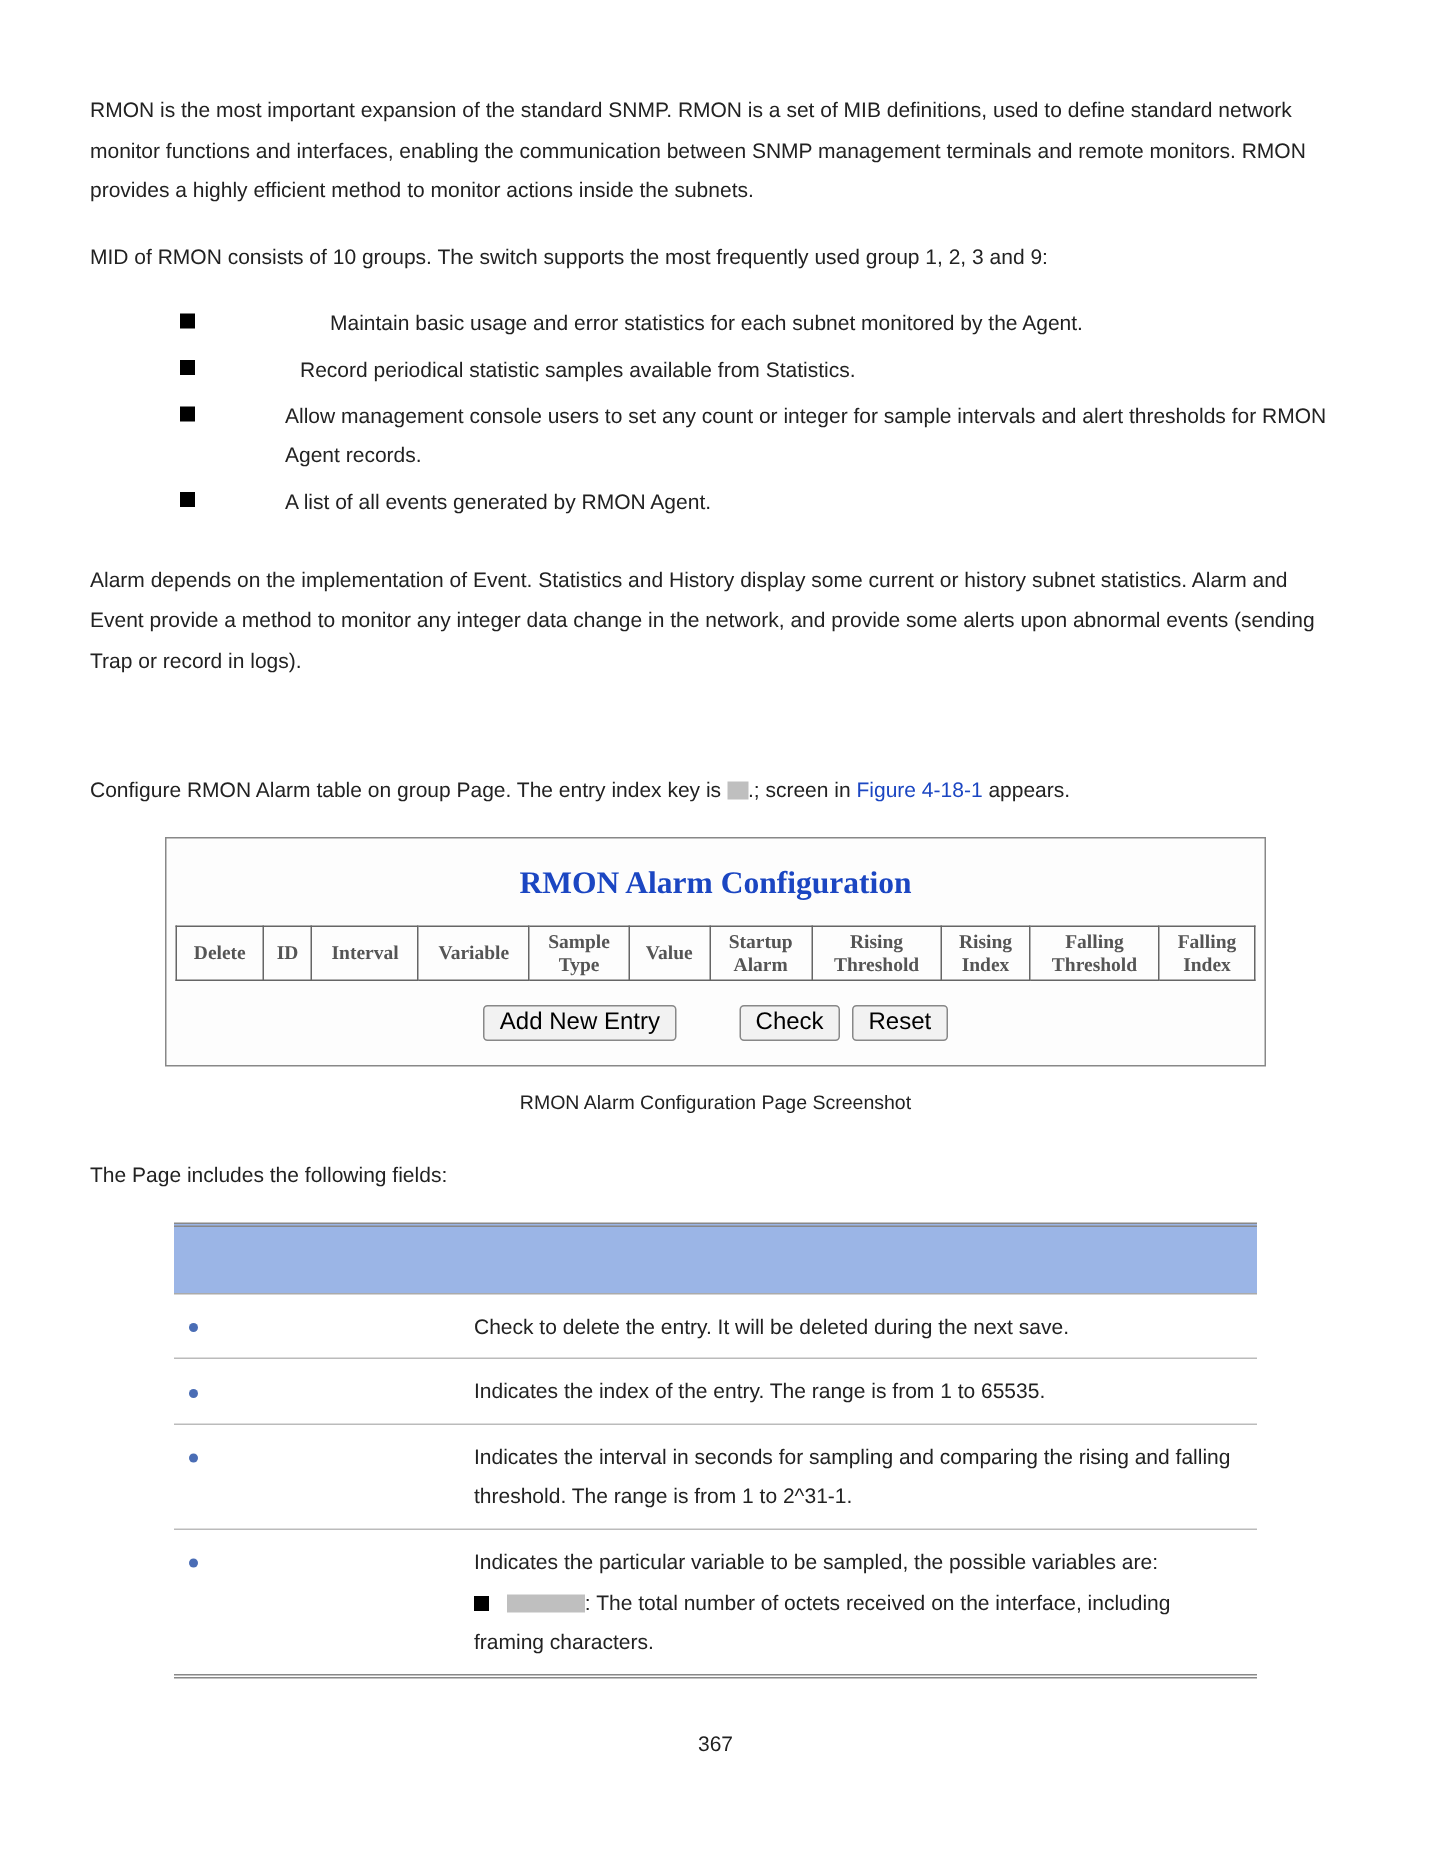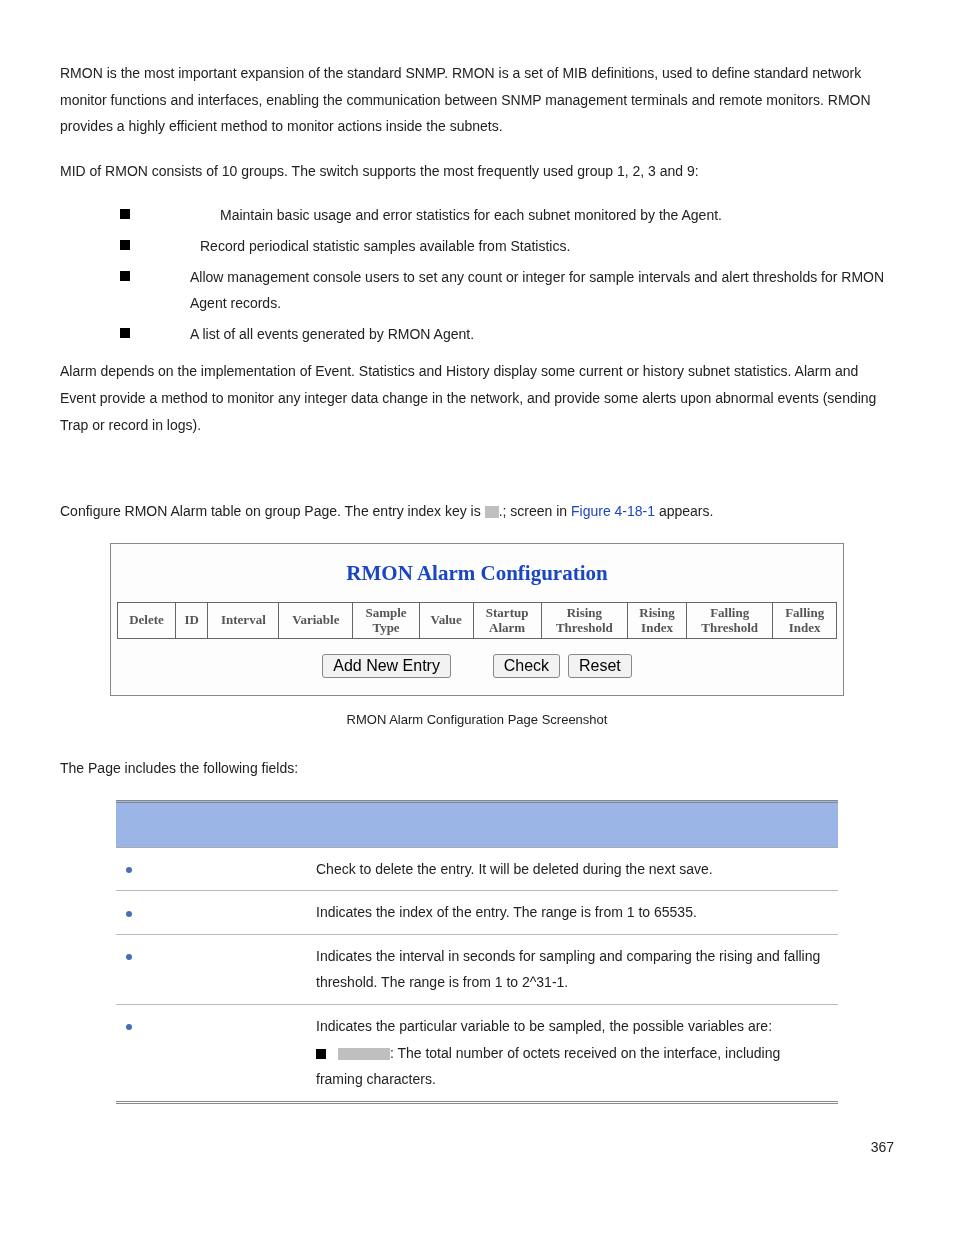--- a/index.html
+++ b/index.html
@@ -6,21 +6,21 @@
     font-family: Arial, Helvetica, sans-serif;
     font-size: 14px;
     color: #222;
     margin: 0;
     padding: 60px 60px 30px 60px;
     width: 954px;
     box-sizing: border-box;
     line-height: 1.9;
   }
   p { margin: 0 0 18px 0; }
-  .bullet-list { margin: 0 0 11px 0; padding-left: 60px; }
+  .bullet-list { margin: 0 0 26px 0; padding-left: 60px; }
   .bullet-row { display:flex; margin-bottom:4px; }
   .bullet-sq { width:10px; height:10px; background:#000; flex:0 0 auto; margin-top:7px; }
   .bullet-text { margin-left:90px; }
   .bullet-text.t2 { margin-left:70px; }
   .bullet-text.t3 { margin-left:60px; }
 
   .screenshot-box {
     border:1px solid #888;
     background:#fdfdfd;
     margin:0 50px 12px 50px;
@@ -74,21 +74,21 @@
     padding:8px 10px;
     vertical-align:top;
     font-size:14px;
     line-height:1.9;
   }
   .fields-table col.c1 { width:190px; }
   .obj-bullet { width:6px; height:6px; background:#4a6db5; border-radius:50%; display:inline-block; vertical-align:middle; margin-right:8px; }
   .inner-sq { width:10px; height:10px; background:#000; display:inline-block; vertical-align:middle; margin-right:8px; }
   .grey-badge { background:#bfbfbf; display:inline-block; height:12px; vertical-align:middle; }
   .link { color:#1b46c2; }
-  .pagenum { text-align:right; font-size:14px; margin-top:30px; }
+  .pagenum { text-align:center; font-size:14px; margin-top:30px; }
   .lastrow td { border-bottom:3px double #888 !important; }
 </style>
 </head>
 <body>
 
 <p>RMON is the most important expansion of the standard SNMP. RMON is a set of MIB definitions, used to define standard network monitor functions and interfaces, enabling the communication between SNMP management terminals and remote monitors. RMON provides a highly efficient method to monitor actions inside the subnets.</p>
 <p>MID of RMON consists of 10 groups. The switch supports the most frequently used group 1, 2, 3 and 9:</p>
 
 <div class="bullet-list">
   <div class="bullet-row">

